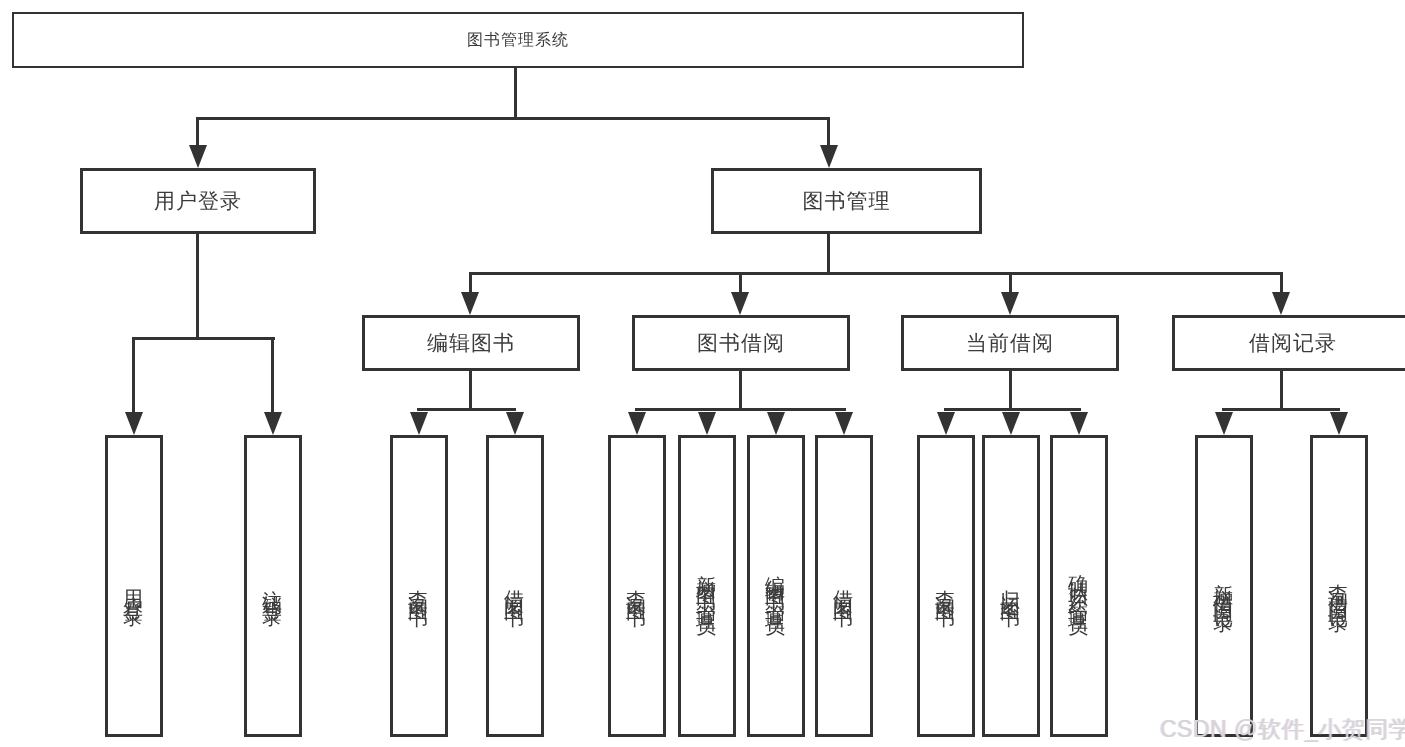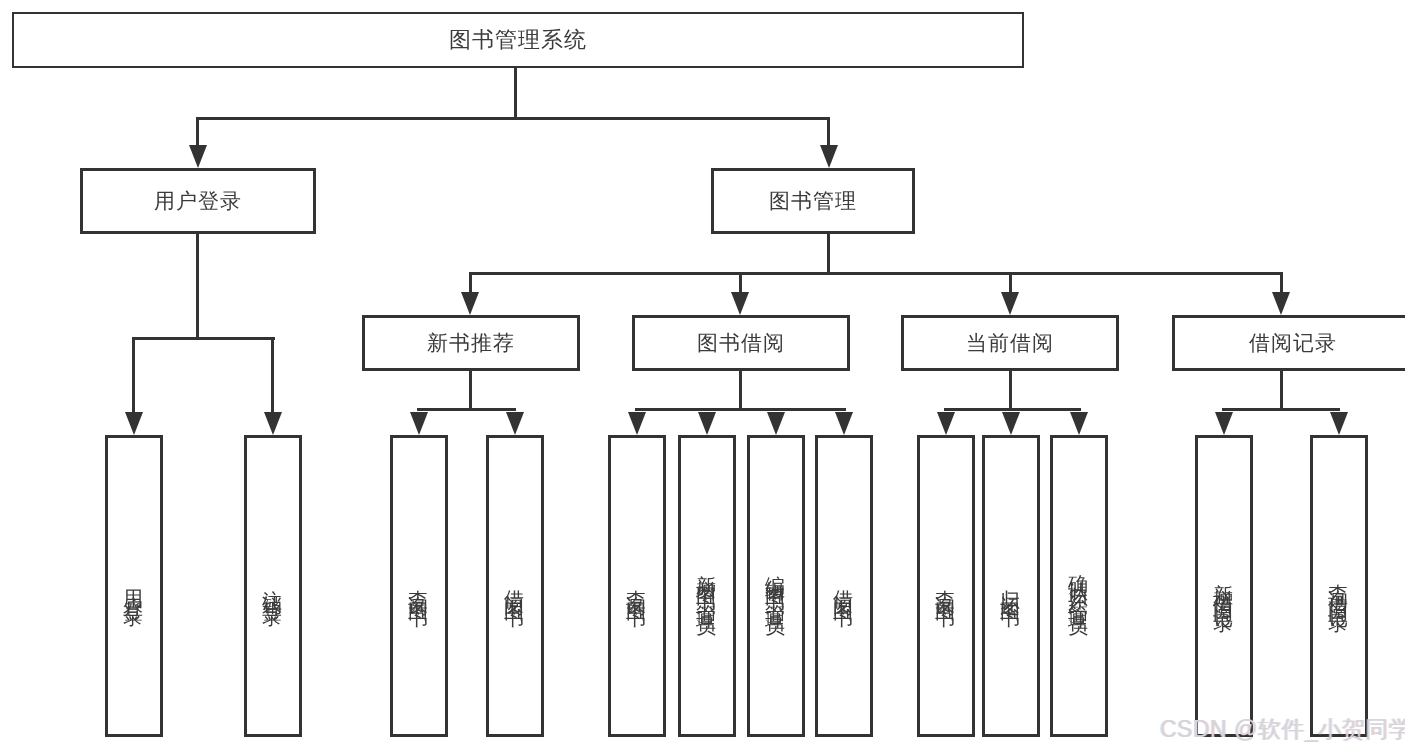--- a/index.html
+++ b/index.html
@@ -15,21 +15,21 @@
     box-sizing:border-box;
     border:3px solid #333333;
     background:#ffffff;
     display:flex;
     align-items:center;
     justify-content:center;
     color:#3b3b3b;
     font-size:21px;
     letter-spacing:1px;
   }
-  .root-node{border-width:2px;font-size:22px;}
+  .root-node{border-width:2px;font-size:16px;}
   .leaf{
     width:58px;height:302px;top:435px;
     font-size:20px;
   }
   .vtext{
     writing-mode:vertical-rl;
     text-orientation:mixed;
     letter-spacing:6px;
     white-space:nowrap;
   }
@@ -106,26 +106,26 @@
   <div class="arrow" style="left:1215px;top:412px;"></div>
   <div class="arrow" style="left:1330px;top:412px;"></div>
 
   <div class="node root-node" style="left:12px;top:12px;width:1012px;height:56px;">
     <span>图书管理系统</span>
   </div>
 
   <div class="node" style="left:80px;top:168px;width:236px;height:66px;">
     <span>用户登录</span>
   </div>
-  <div class="node" style="left:711px;top:168px;width:204px;height:66px;">
+  <div class="node" style="left:711px;top:168px;width:271px;height:66px;">
     <span>图书管理</span>
   </div>
 
   <div class="node" style="left:362px;top:315px;width:218px;height:56px;">
-    <span>新书推荐</span>
+    <span>编辑图书</span>
   </div>
   <div class="node" style="left:632px;top:315px;width:218px;height:56px;">
     <span>图书借阅</span>
   </div>
   <div class="node" style="left:901px;top:315px;width:218px;height:56px;">
     <span>当前借阅</span>
   </div>
   <div class="node" style="left:1172px;top:315px;width:242px;height:56px;">
     <span>借阅记录</span>
   </div>

